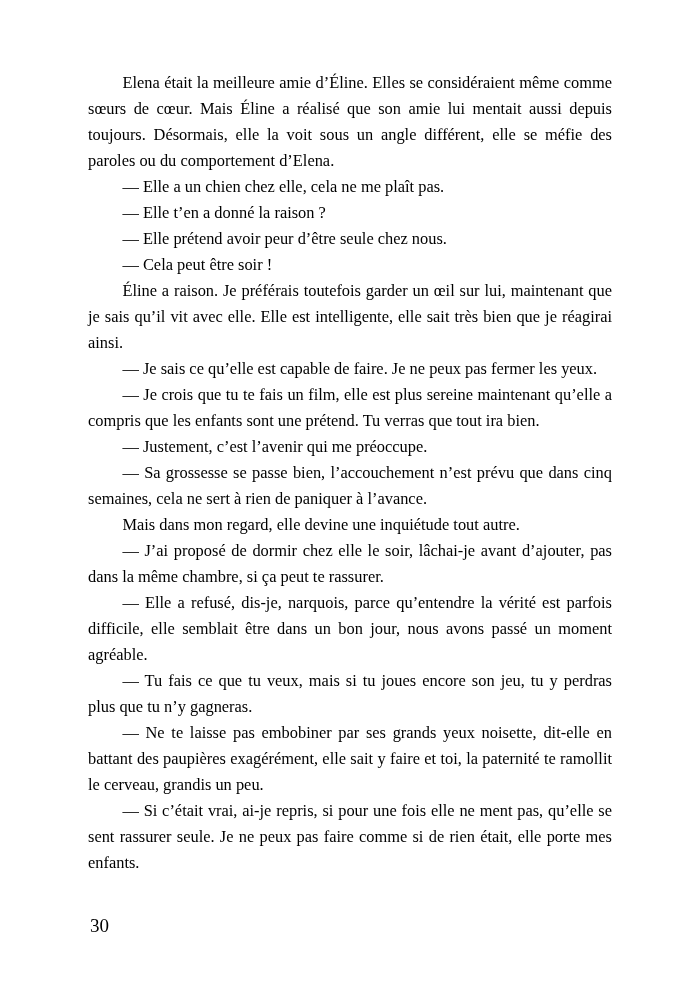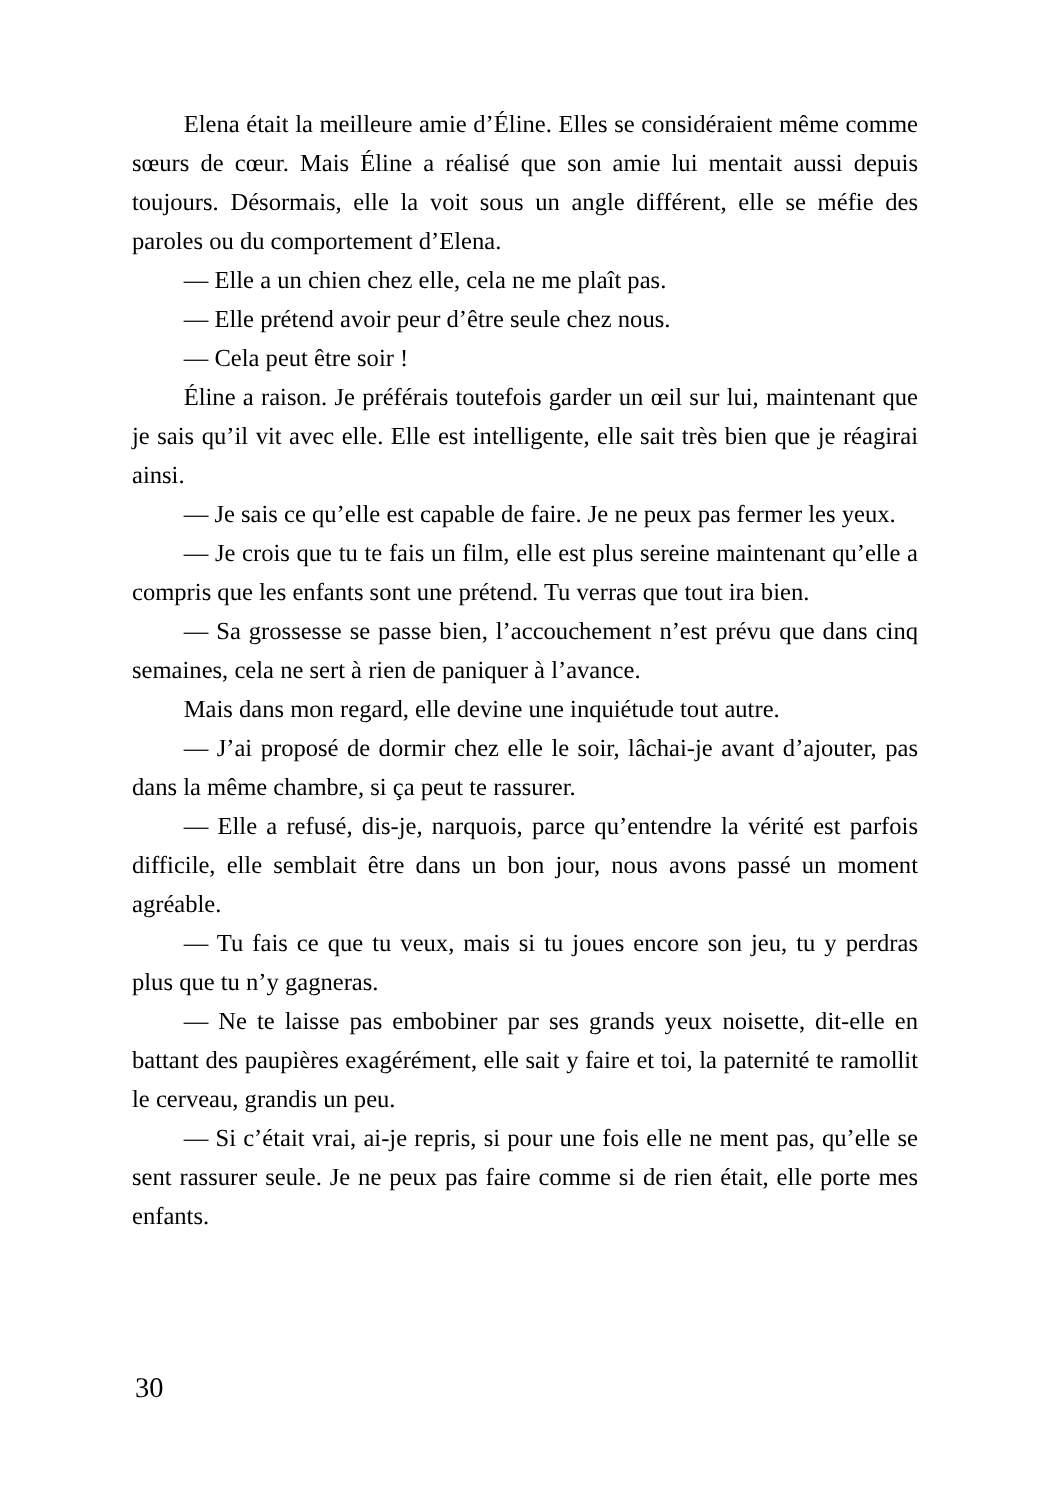--- a/index.html
+++ b/index.html
@@ -49,25 +49,27 @@
     font-family: "Liberation Serif", serif;
   }
 </style>
 </head>
 <body>
 
 <div class="page">
   <div class="text-block">
     <p>Elena était la meilleure amie d’Éline. Elles se considéraient même comme sœurs de cœur. Mais Éline a réalisé que son amie lui mentait aussi depuis toujours. Désormais, elle la voit sous un angle différent, elle se méfie des paroles ou du comportement d’Elena.</p>
     <p class="dialogue">— Elle a un chien chez elle, cela ne me plaît pas.</p>
+    <p class="dialogue">— Elle t’en a donné la raison ?</p>
     <p class="dialogue">— Elle prétend avoir peur d’être seule chez nous.</p>
     <p class="dialogue">— Cela peut être soir !</p>
     <p>Éline a raison. Je préférais toutefois garder un œil sur lui, maintenant que je sais qu’il vit avec elle. Elle est intelligente, elle sait très bien que je réagirai ainsi.</p>
     <p class="dialogue">— Je sais ce qu’elle est capable de faire. Je ne peux pas fermer les yeux.</p>
     <p class="dialogue">— Je crois que tu te fais un film, elle est plus sereine maintenant qu’elle a compris que les enfants sont une prétend. Tu verras que tout ira bien.</p>
+    <p class="dialogue">— Justement, c’est l’avenir qui me préoccupe.</p>
     <p class="dialogue">— Sa grossesse se passe bien, l’accouchement n’est prévu que dans cinq semaines, cela ne sert à rien de paniquer à l’avance.</p>
     <p>Mais dans mon regard, elle devine une inquiétude tout autre.</p>
     <p class="dialogue">— J’ai proposé de dormir chez elle le soir, lâchai-je avant d’ajouter, pas dans la même chambre, si ça peut te rassurer.</p>
     <p class="dialogue">— Elle a refusé, dis-je, narquois, parce qu’entendre la vérité est parfois difficile, elle semblait être dans un bon jour, nous avons passé un moment agréable.</p>
     <p class="dialogue">— Tu fais ce que tu veux, mais si tu joues encore son jeu, tu y perdras plus que tu n’y gagneras.</p>
     <p class="dialogue">— Ne te laisse pas embobiner par ses grands yeux noisette, dit-elle en battant des paupières exagérément, elle sait y faire et toi, la paternité te ramollit le cerveau, grandis un peu.</p>
     <p class="dialogue">— Si c’était vrai, ai-je repris, si pour une fois elle ne ment pas, qu’elle se sent rassurer seule. Je ne peux pas faire comme si de rien était, elle porte mes enfants.</p>
   </div>
   <div class="folio">30</div>
 </div>

